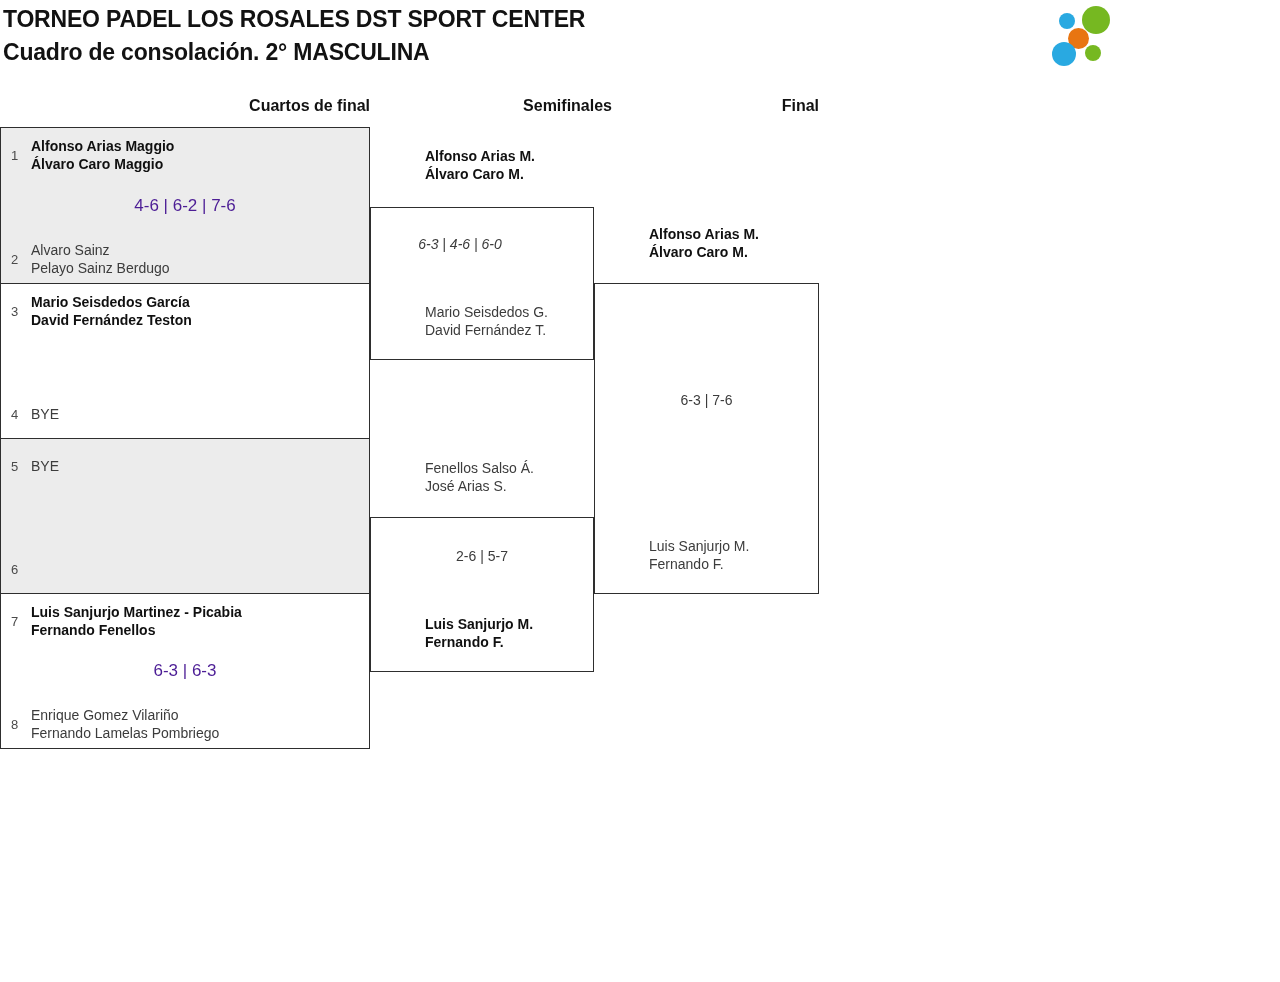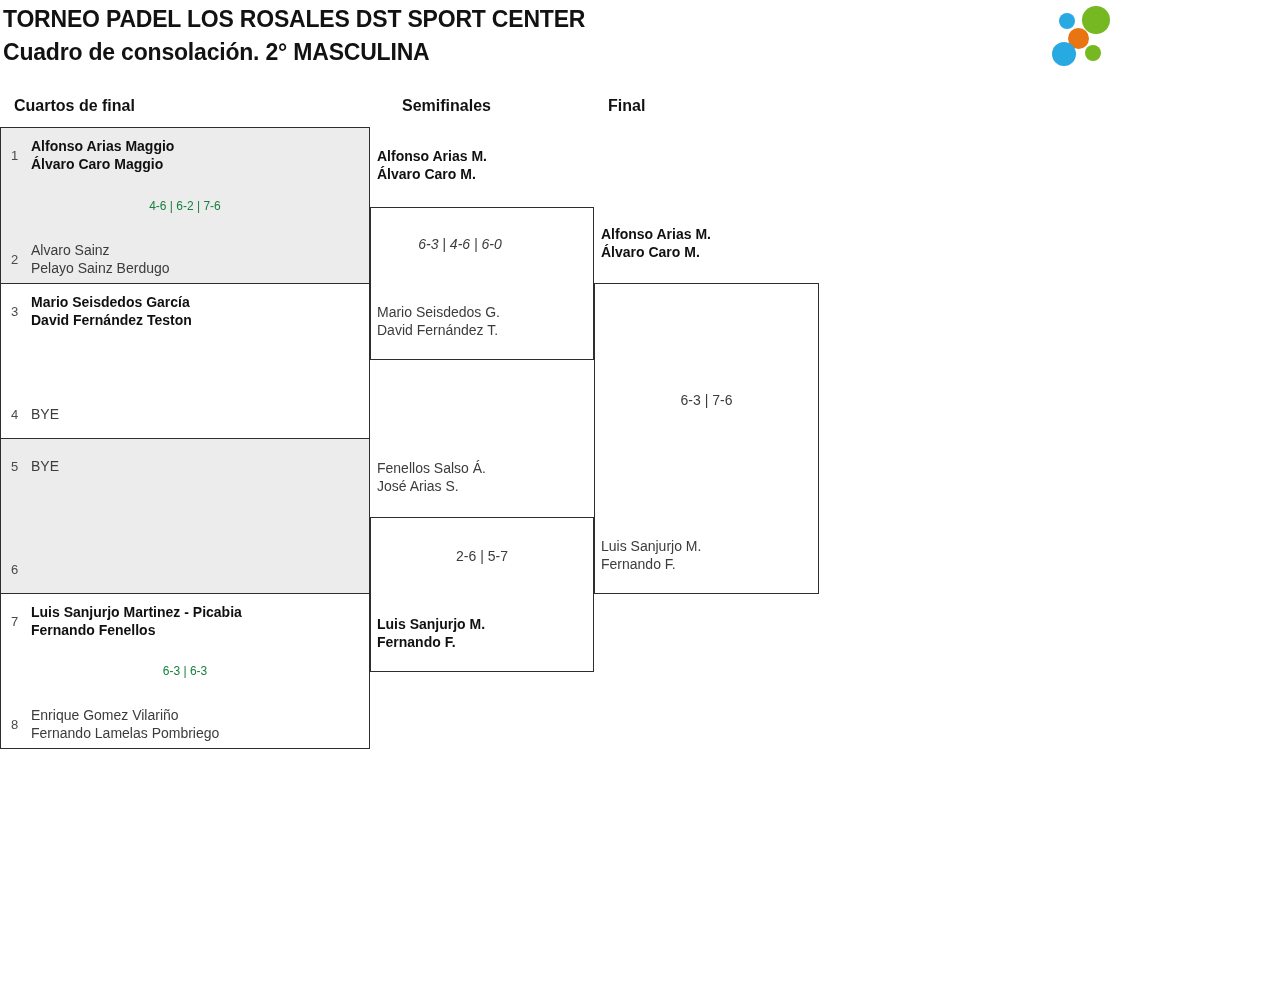--- a/index.html
+++ b/index.html
@@ -15,51 +15,51 @@
   .dot  { position:absolute; border-radius:50%; }
   .dot-blue-small  { left:9px;  top:9px;  width:16px; height:16px; background:#29a9e1; }
   .dot-green-large { left:32px; top:2px;  width:28px; height:28px; background:#76b821; }
   .dot-orange      { left:18px; top:24px; width:21px; height:21px; background:#e87511; }
   .dot-blue-large  { left:2px;  top:38px; width:24px; height:24px; background:#29a9e1; }
   .dot-green-small { left:35px; top:41px; width:16px; height:16px; background:#76b821; }
   .logo-text { position:absolute; left:62px; top:6px; color:#76b821;
                font-size:51px; font-weight:800; letter-spacing:-2px; line-height:60px; }
 
   
-  .round-header { position:absolute; top:97px; text-align:left; color:#121212;
-                  font-size:16px; font-weight:bold;margin-left:14px; }
+  .round-header { position:absolute; top:97px; text-align:right; color:#121212;
+                  font-size:16px; font-weight:bold; }
   .rh-qf { left:0; width:370px; }
   .rh-sf { left:388px; width:224px; }
   .rh-f  { left:594px; width:225px; }
 
   
   .qf-wrap { position:absolute; left:0; top:127px; width:370px; border:1px solid #2e2e2e; }
   .qf-row  { position:relative; height:155px; background:#ffffff; }
   .qf-row + .qf-row { border-top:1px solid #2e2e2e; }
   .qf-row.shaded { background:#ececec; }
 
   .entry { position:absolute; left:7px; right:8px; display:flex; align-items:center;
            gap:10px; min-height:36px; }
   .entry-top { top:9px; }
   .entry-bottom { bottom:6px; }
   .seed { flex:none; width:13px; text-align:center; font-size:13px; color:#4a4a4a; }
   .names span { display:block; font-size:14px; line-height:18px; color:#3c3c3c; }
   .entry.w .names span { font-weight:bold; color:#101010; }
 
   .qf-score { position:absolute; left:0; right:0; top:50%; transform:translateY(-50%);
-              text-align:center; font-size:12px; color:#15803d; }
+              text-align:center; font-size:17px; color:#4c1d95; }
 
   
   .match-box { position:absolute; border:1px solid #2e2e2e; background:transparent; }
   .sf1-box   { left:370px; top:207px; width:224px; height:153px; }
   .sf2-box   { left:370px; top:517px; width:224px; height:155px; }
   .final-box { left:594px; top:283px; width:225px; height:311px; }
 
   .team-label { position:absolute; font-size:14px; line-height:18px; color:#3c3c3c; }
-  .team-label span { display:block; }
+  .team-label span { display:block;margin-left:48px; }
   .team-label.w { font-weight:bold; color:#101010; }
 
   .line-score { position:absolute; text-align:center; font-size:14px; color:#3c3c3c; }
 
   .sf1-t1 { left:377px; top:147px; }
   .sf1-t2 { left:377px; top:303px; }
   .sf2-t1 { left:377px; top:459px; }
   .sf2-t2 { left:377px; top:615px; }
   .f-t1   { left:601px; top:225px; }
   .f-t2   { left:601px; top:537px; }

